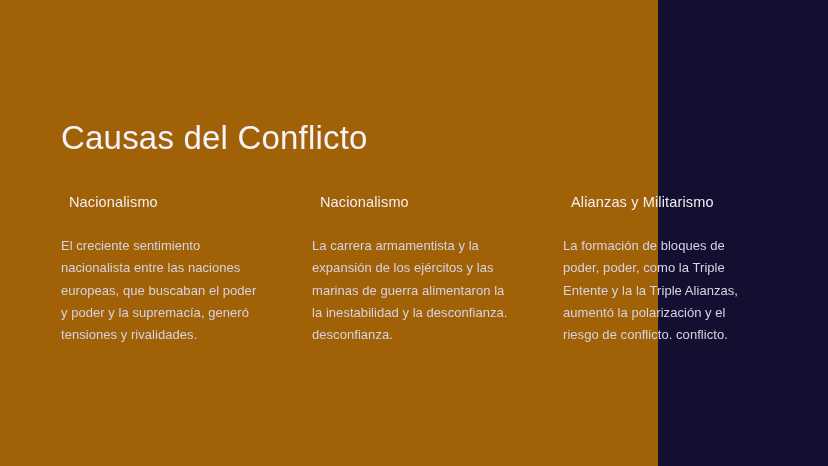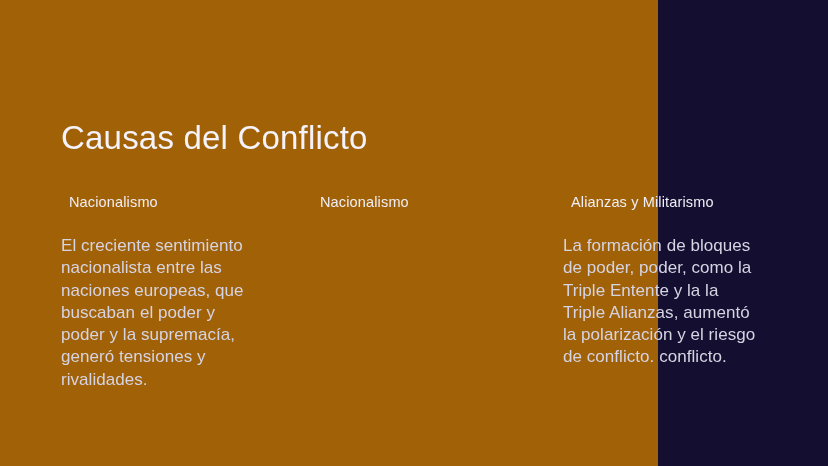--- a/index.html
+++ b/index.html
@@ -59,21 +59,21 @@
     font-size: 14.5px;
     font-weight: 400;
     line-height: 18px;
     letter-spacing: 0.15px;
     color: #f0eef7;
     white-space: nowrap;
   }
 
   .column-body {
     margin: 0;
-    font-size: 17px;
+    font-size: 13px;
     font-weight: 400;
     line-height: 22.3px;
     letter-spacing: 0.05px;
     color: #d6d3e3;
   }
 </style>
 </head>
 <body>
 
 <div class="slide">
@@ -82,20 +82,21 @@
 
   <div class="columns">
 
     <div class="column">
       <h2 class="column-heading">Nacionalismo</h2>
       <p class="column-body">El creciente sentimiento nacionalista entre las naciones europeas, que buscaban el poder y poder y la supremacía, generó tensiones y rivalidades.</p>
     </div>
 
     <div class="column">
       <h2 class="column-heading">Nacionalismo</h2>
+      <p class="column-body">La carrera armamentista y la expansión de los ejércitos y las marinas de guerra alimentaron la la inestabilidad y la desconfianza. desconfianza.</p>
     </div>
 
     <div class="column">
       <h2 class="column-heading">Alianzas y Militarismo</h2>
       <p class="column-body">La formación de bloques de poder, poder, como la Triple Entente y la la Triple Alianzas, aumentó la polarización y el riesgo de conflicto. conflicto.</p>
     </div>
 
   </div>
 
 </div>

